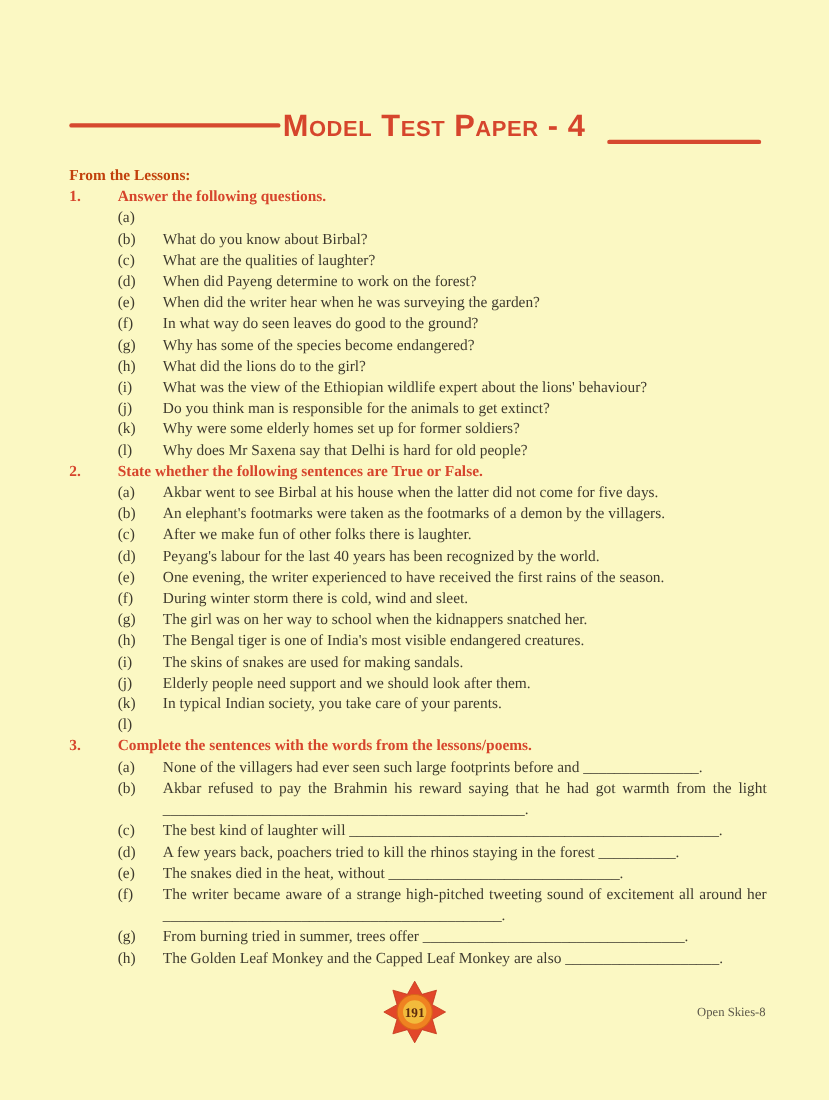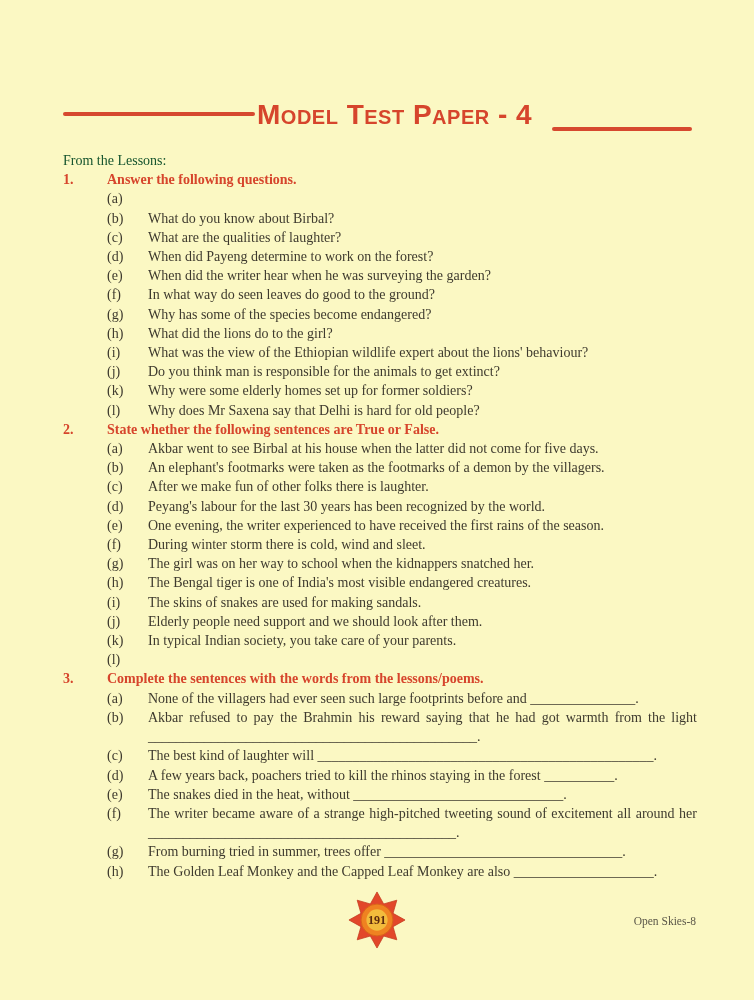--- a/index.html
+++ b/index.html
@@ -37,22 +37,22 @@
 
   
   .content {
     position: absolute;
     top: 151px; left: 63px;
     width: 634px;
     font-size: 14px;
     line-height: 19.2px;
   }
   .intro {
-    font-weight: 400;
-    color: #14532d;
+    font-weight: 700;
+    color: #c2410c;
   }
   .sec-row { display: flex; font-weight: 700; color: #d6452c; }
   .sec-num { flex: none; width: 44px; }
   .sec-heading { flex: 1; }
   .q-row { display: flex; }
   .q-indent { flex: none; width: 44px; }
   .q-label { flex: none; width: 41px; }
   .q-text { flex: 1; text-align: justify; }
 
   
@@ -161,21 +161,21 @@
         <span class="q-text">An elephant's footmarks were taken as the footmarks of a demon by the villagers.</span>
       </div>
       <div class="q-row">
         <span class="q-indent"></span>
         <span class="q-label">(c)</span>
         <span class="q-text">After we make fun of other folks there is laughter.</span>
       </div>
       <div class="q-row">
         <span class="q-indent"></span>
         <span class="q-label">(d)</span>
-        <span class="q-text">Peyang's labour for the last 30 years has been recognized by the world.</span>
+        <span class="q-text">Peyang's labour for the last 40 years has been recognized by the world.</span>
       </div>
       <div class="q-row">
         <span class="q-indent"></span>
         <span class="q-label">(e)</span>
         <span class="q-text">One evening, the writer experienced to have received the first rains of the season.</span>
       </div>
       <div class="q-row">
         <span class="q-indent"></span>
         <span class="q-label">(f)</span>
         <span class="q-text">During winter storm there is cold, wind and sleet.</span>

